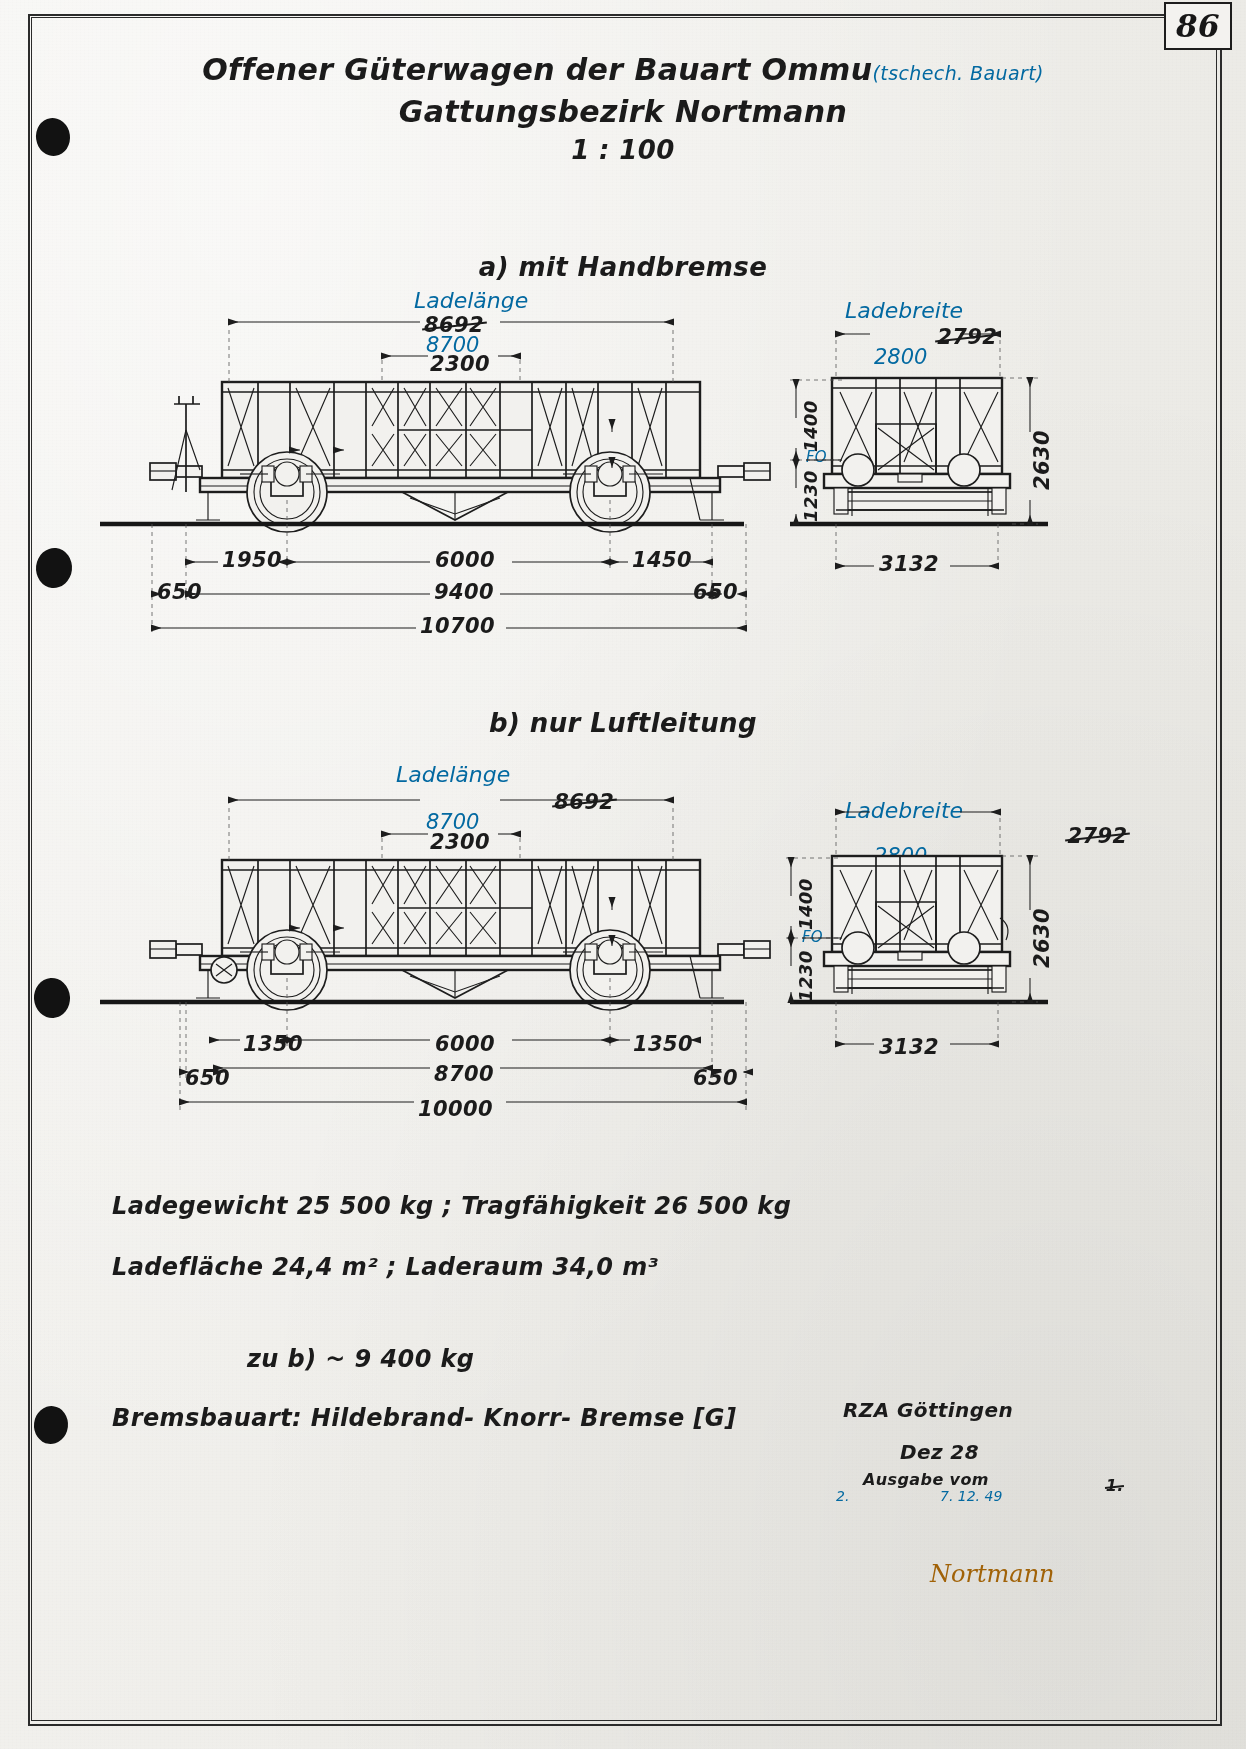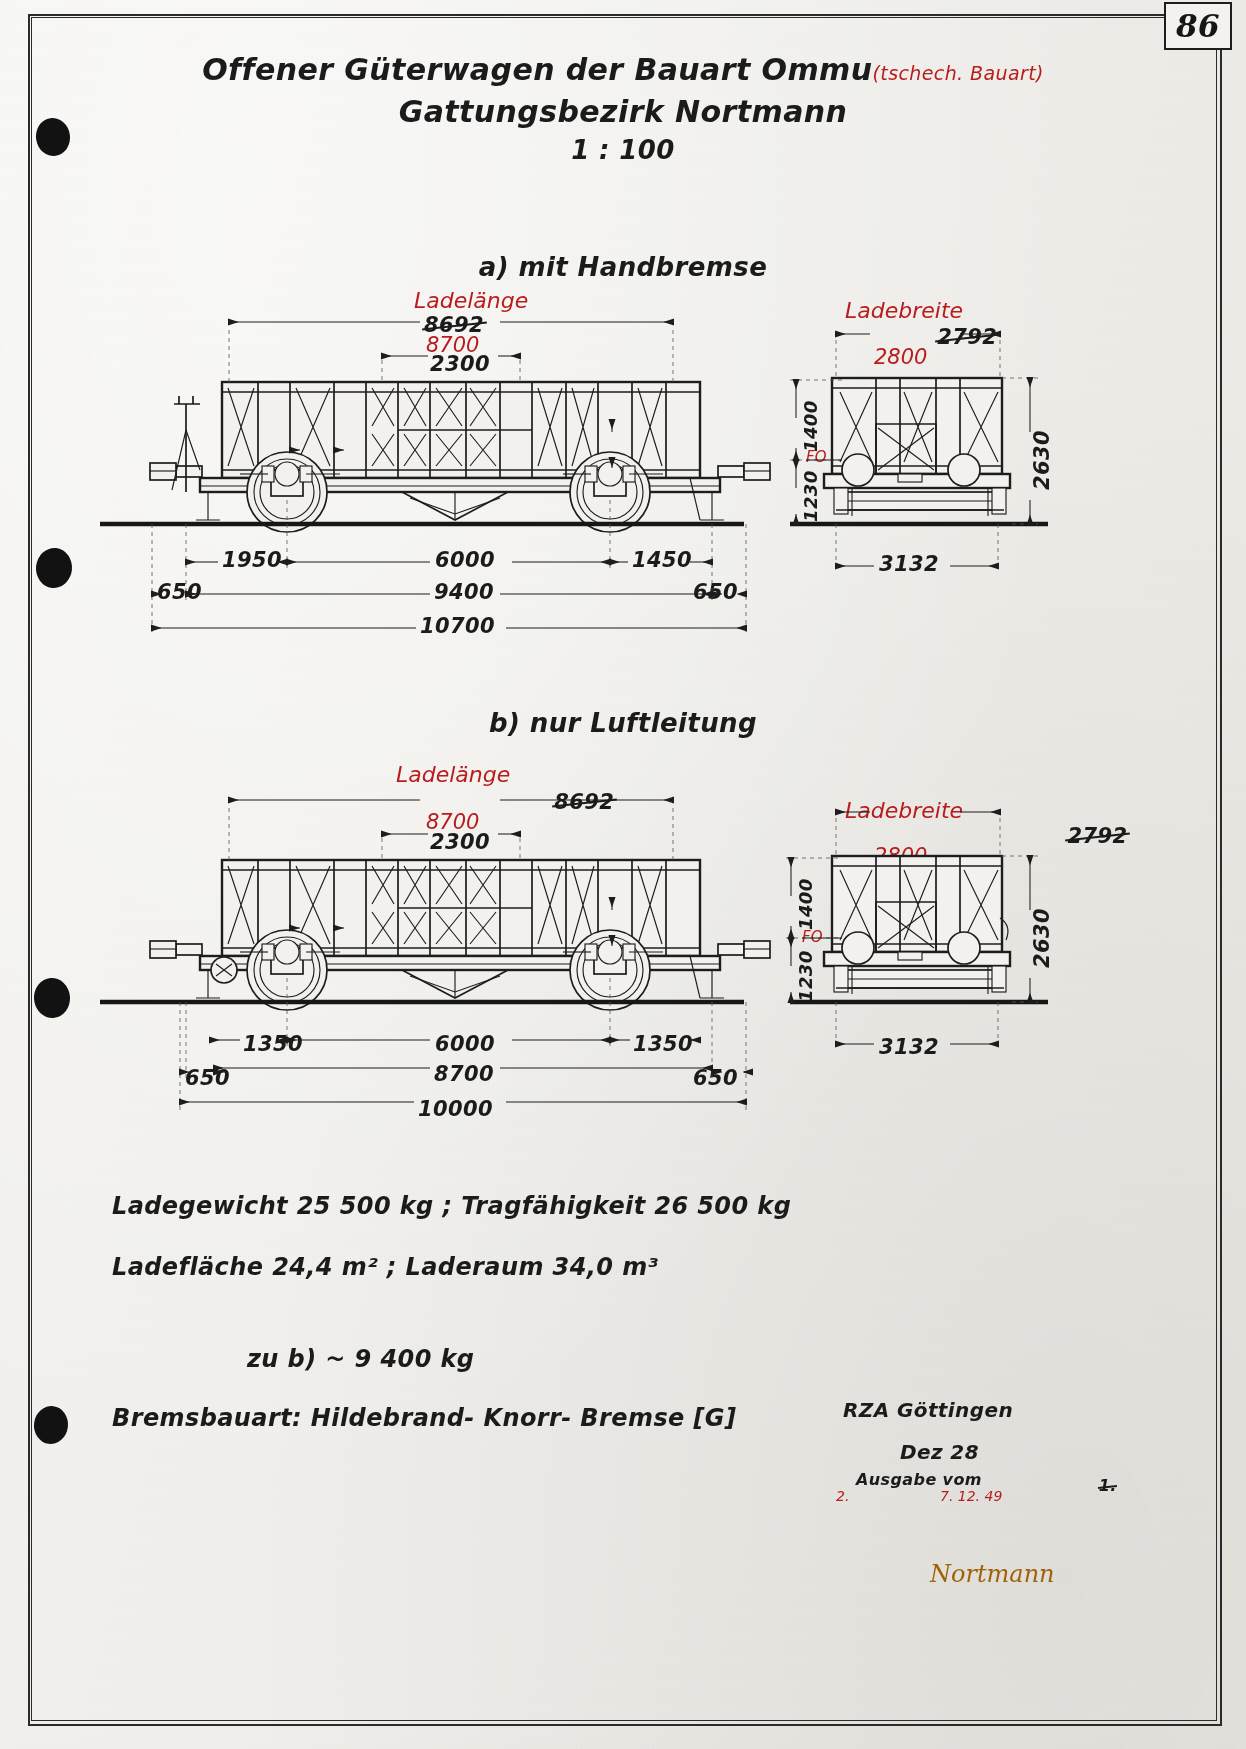--- a/index.html
+++ b/index.html
@@ -32,21 +32,21 @@
   
   .pagenum{position:absolute;right:14px;top:2px;width:64px;height:44px;
     border:2.5px solid #1d1d1d;background:#f3f2ef;
     display:flex;align-items:center;justify-content:center;}
   .pagenum span{font-family:"DejaVu Serif",serif;font-style:italic;font-weight:700;
     font-size:31px;color:#161616;letter-spacing:.5px;}
   
   .hand{font-family:"DejaVu Sans",sans-serif;font-style:italic;font-weight:700;
     color:#1b1b1b;letter-spacing:.4px;white-space:nowrap;}
   .hand-l{font-family:"DejaVu Sans",sans-serif;font-style:italic;font-weight:400;
-    color:#b91c1c;white-space:nowrap;}
+    color:#0369a1;white-space:nowrap;}
   .t{position:absolute;}
   
   #title1{left:0;top:52px;width:1246px;text-align:center;font-size:30px;}
   #title1 .sub{font-size:19px;font-weight:400;}
   #title2{left:0;top:94px;width:1246px;text-align:center;font-size:30px;}
   #title3{left:0;top:135px;width:1246px;text-align:center;font-size:26px;}
   .sechead{font-size:26px;}
   
   .struck{position:relative;display:inline-block;}
   .struck::after{content:"";position:absolute;left:-4%;right:-4%;top:52%;
@@ -60,21 +60,21 @@
   .ln1{stroke-width:1.15;}
   .ln15{stroke-width:1.7;}
   .ln2{stroke-width:2.4;}
   .rail{stroke:#171717;stroke-width:4.6;}
   .dim{stroke:#1d1d1d;stroke-width:1.05;}
   .ext{stroke:#555;stroke-width:.8;stroke-dasharray:4 4;}
   .fillw{fill:#f2f1ee;}
   
   .spec{font-size:24px;}
   .sig{font-size:20px;}
-  .sig-sm{font-size:16px;}
+  .sig-sm{font-size:16px;margin-left:7px;}
   .sig-xs{font-size:14px;}
   .cursive{font-family:"DejaVu Serif",serif;font-style:italic;font-weight:400;}
 </style>
 </head>
 <body>
 
 <div class="page">
   <div class="paper-tint"></div>
   <div class="grain"></div>
 

